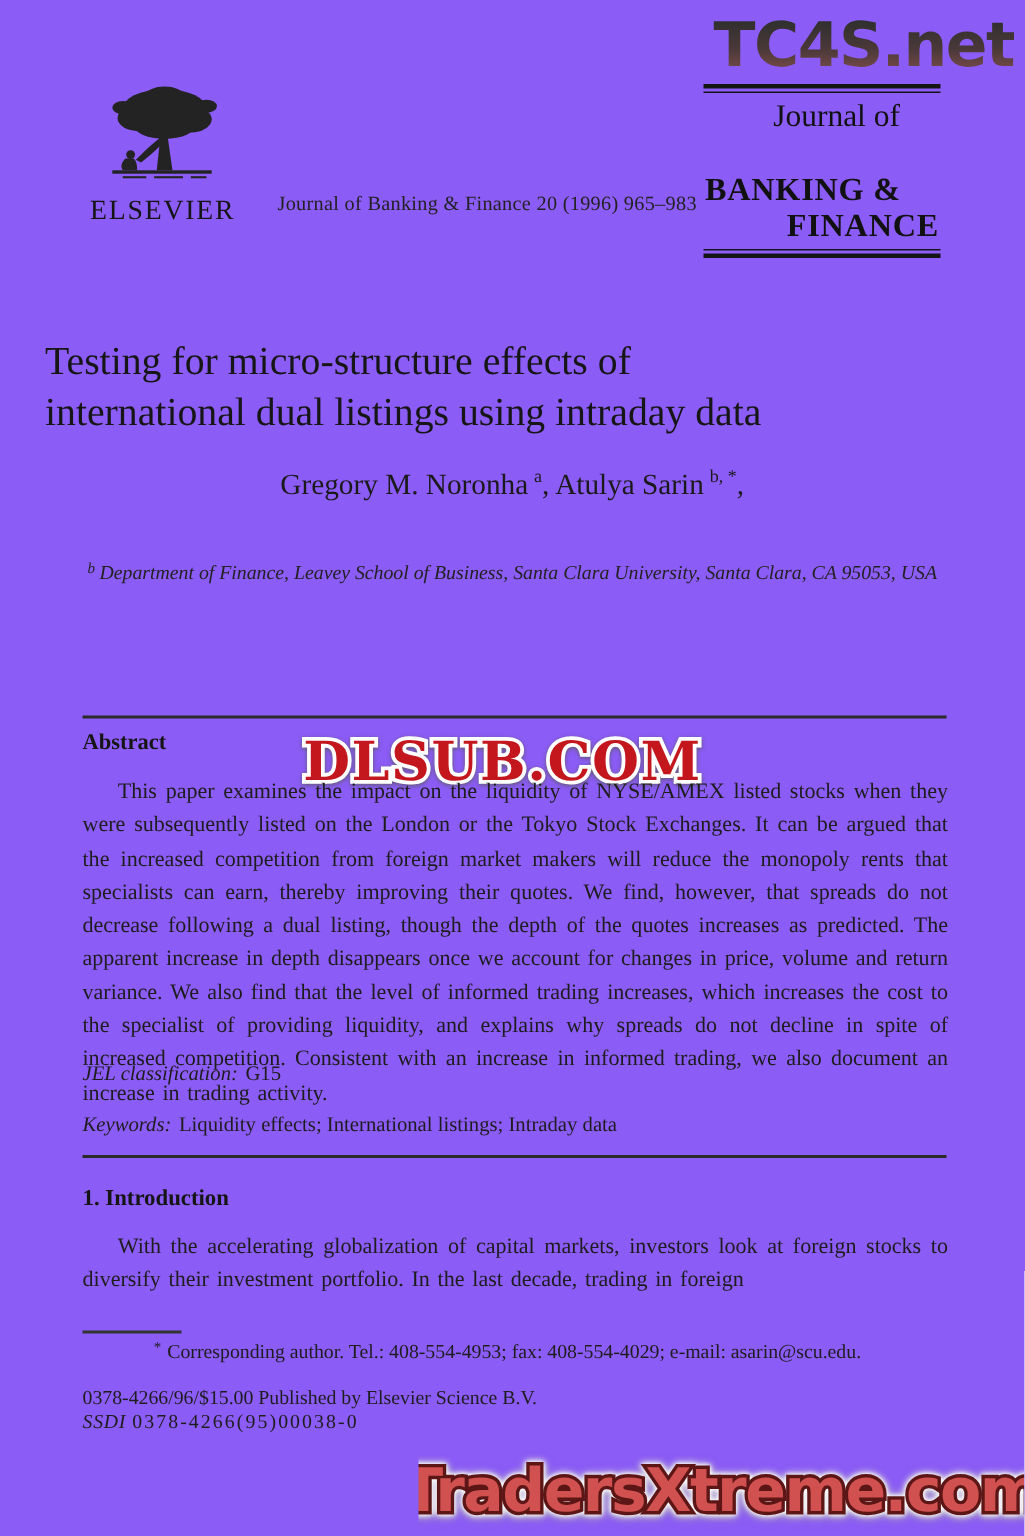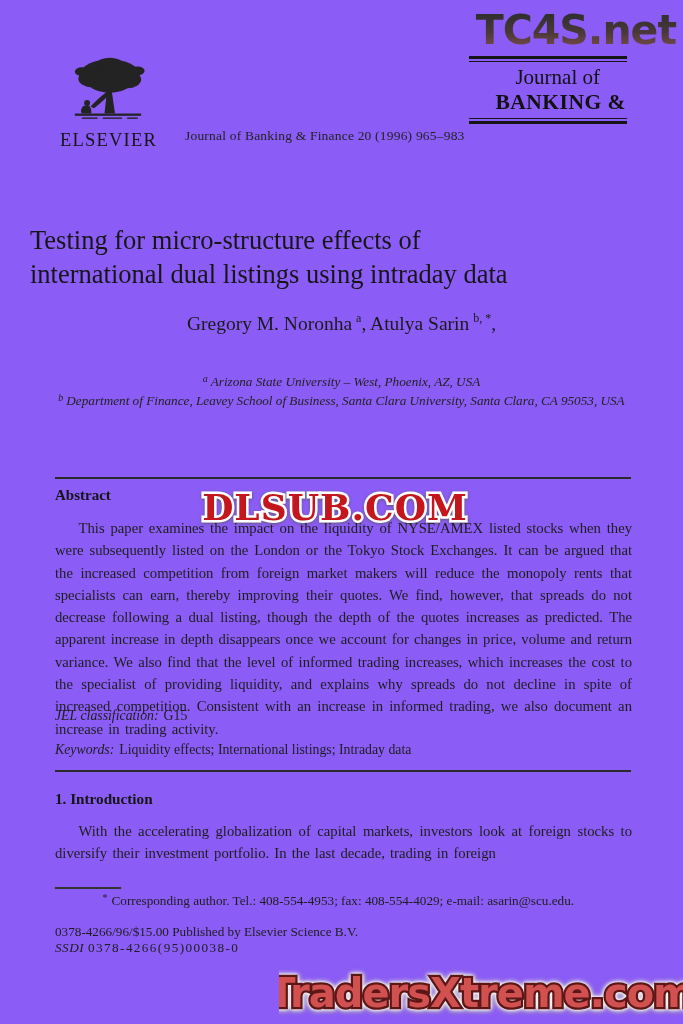--- a/index.html
+++ b/index.html
@@ -29,21 +29,21 @@
     position: absolute; left: 185px; top: 128px;
     font-size: 13.5px; color: #222; letter-spacing: 0.2px;
   }
 
   .jbox { position: absolute; left: 469px; top: 56px; width: 158px; }
   .jbox .rule-thick { height: 3px; background: #151515; }
   .jbox .rule-thin  { height: 1px; background: #151515; margin-top: 2px; }
   .jbox .rule-thin-b  { height: 1px; background: #151515; margin-bottom: 2px; }
   .jbox-text { padding: 3px 1px 4px 1px; font-family: "Liberation Serif", serif; color: #111; }
   .jbox-l1 { font-size: 21px; text-align: right; padding-right: 26px; line-height: 25px; }
-  .jbox-l2 { font-size: 21.5px; font-weight: bold; text-align: right; letter-spacing: 0.5px; line-height: 24px; }
+  .jbox-l2 { font-size: 21.5px; font-weight: bold; text-align: left; letter-spacing: 0.5px; line-height: 24px; margin-top: 24px; }
   .jbox-l3 { font-size: 21.5px; font-weight: bold; text-align: right; letter-spacing: 0.5px; line-height: 24px; }
 
   
   .title {
     position: absolute; left: 30px; top: 224px; width: 623px;
     font-size: 26.5px; line-height: 33.5px; color: #161616;
   }
   .authors {
     position: absolute; left: 30px; top: 310px; width: 623px;
     text-align: center; font-size: 19.5px; line-height: 28px; color: #1a1a1a;
@@ -145,36 +145,36 @@
   </div>
 
   <div class="citation">Journal of Banking &amp; Finance 20 (1996) 965–983</div>
 
   <div class="jbox">
     <div class="rule-thick"></div>
     <div class="rule-thin"></div>
     <div class="jbox-text">
       <div class="jbox-l1">Journal of</div>
       <div class="jbox-l2">BANKING &amp;</div>
+      <div class="jbox-l3">FINANCE</div>
     </div>
     <div class="rule-thin-b"></div>
     <div class="rule-thick"></div>
   </div>
 
   <div class="title">
     <div>Testing for micro-structure effects of</div>
     <div>international dual listings using intraday data</div>
   </div>
 
   <div class="authors">
     <div><span class="pre">Gregory M. Noronha</span><span class="sup">a</span><span class="pre">, </span><span class="pre">Atulya Sarin</span><span class="sup">b, *</span><span class="pre">,</span></div>
   </div>
 
   <div class="affils">
-    <div><span class="sup">a</span><span>Arizona State University – West, Phoenix, AZ, USA</span></div>
     <div><span class="sup">b</span><span>Department of Finance, Leavey School of Business, Santa Clara University, Santa Clara, CA 95053, USA</span></div>
   </div>
 
 
   <div class="rule-a"></div>
   <div class="abstract-h">Abstract</div>
 
   <svg class="wm-mid-svg" width="284" height="52">
     <text x="142" y="39" text-anchor="middle" font-family="DejaVu Serif, serif" font-weight="bold" font-size="36" letter-spacing="1" fill="#c3161d" stroke="#ffffff" stroke-width="5" style="paint-order: stroke; filter: drop-shadow(0 1px 1.5px rgba(90,90,90,0.85));">DLSUB.COM</text>
   </svg>

